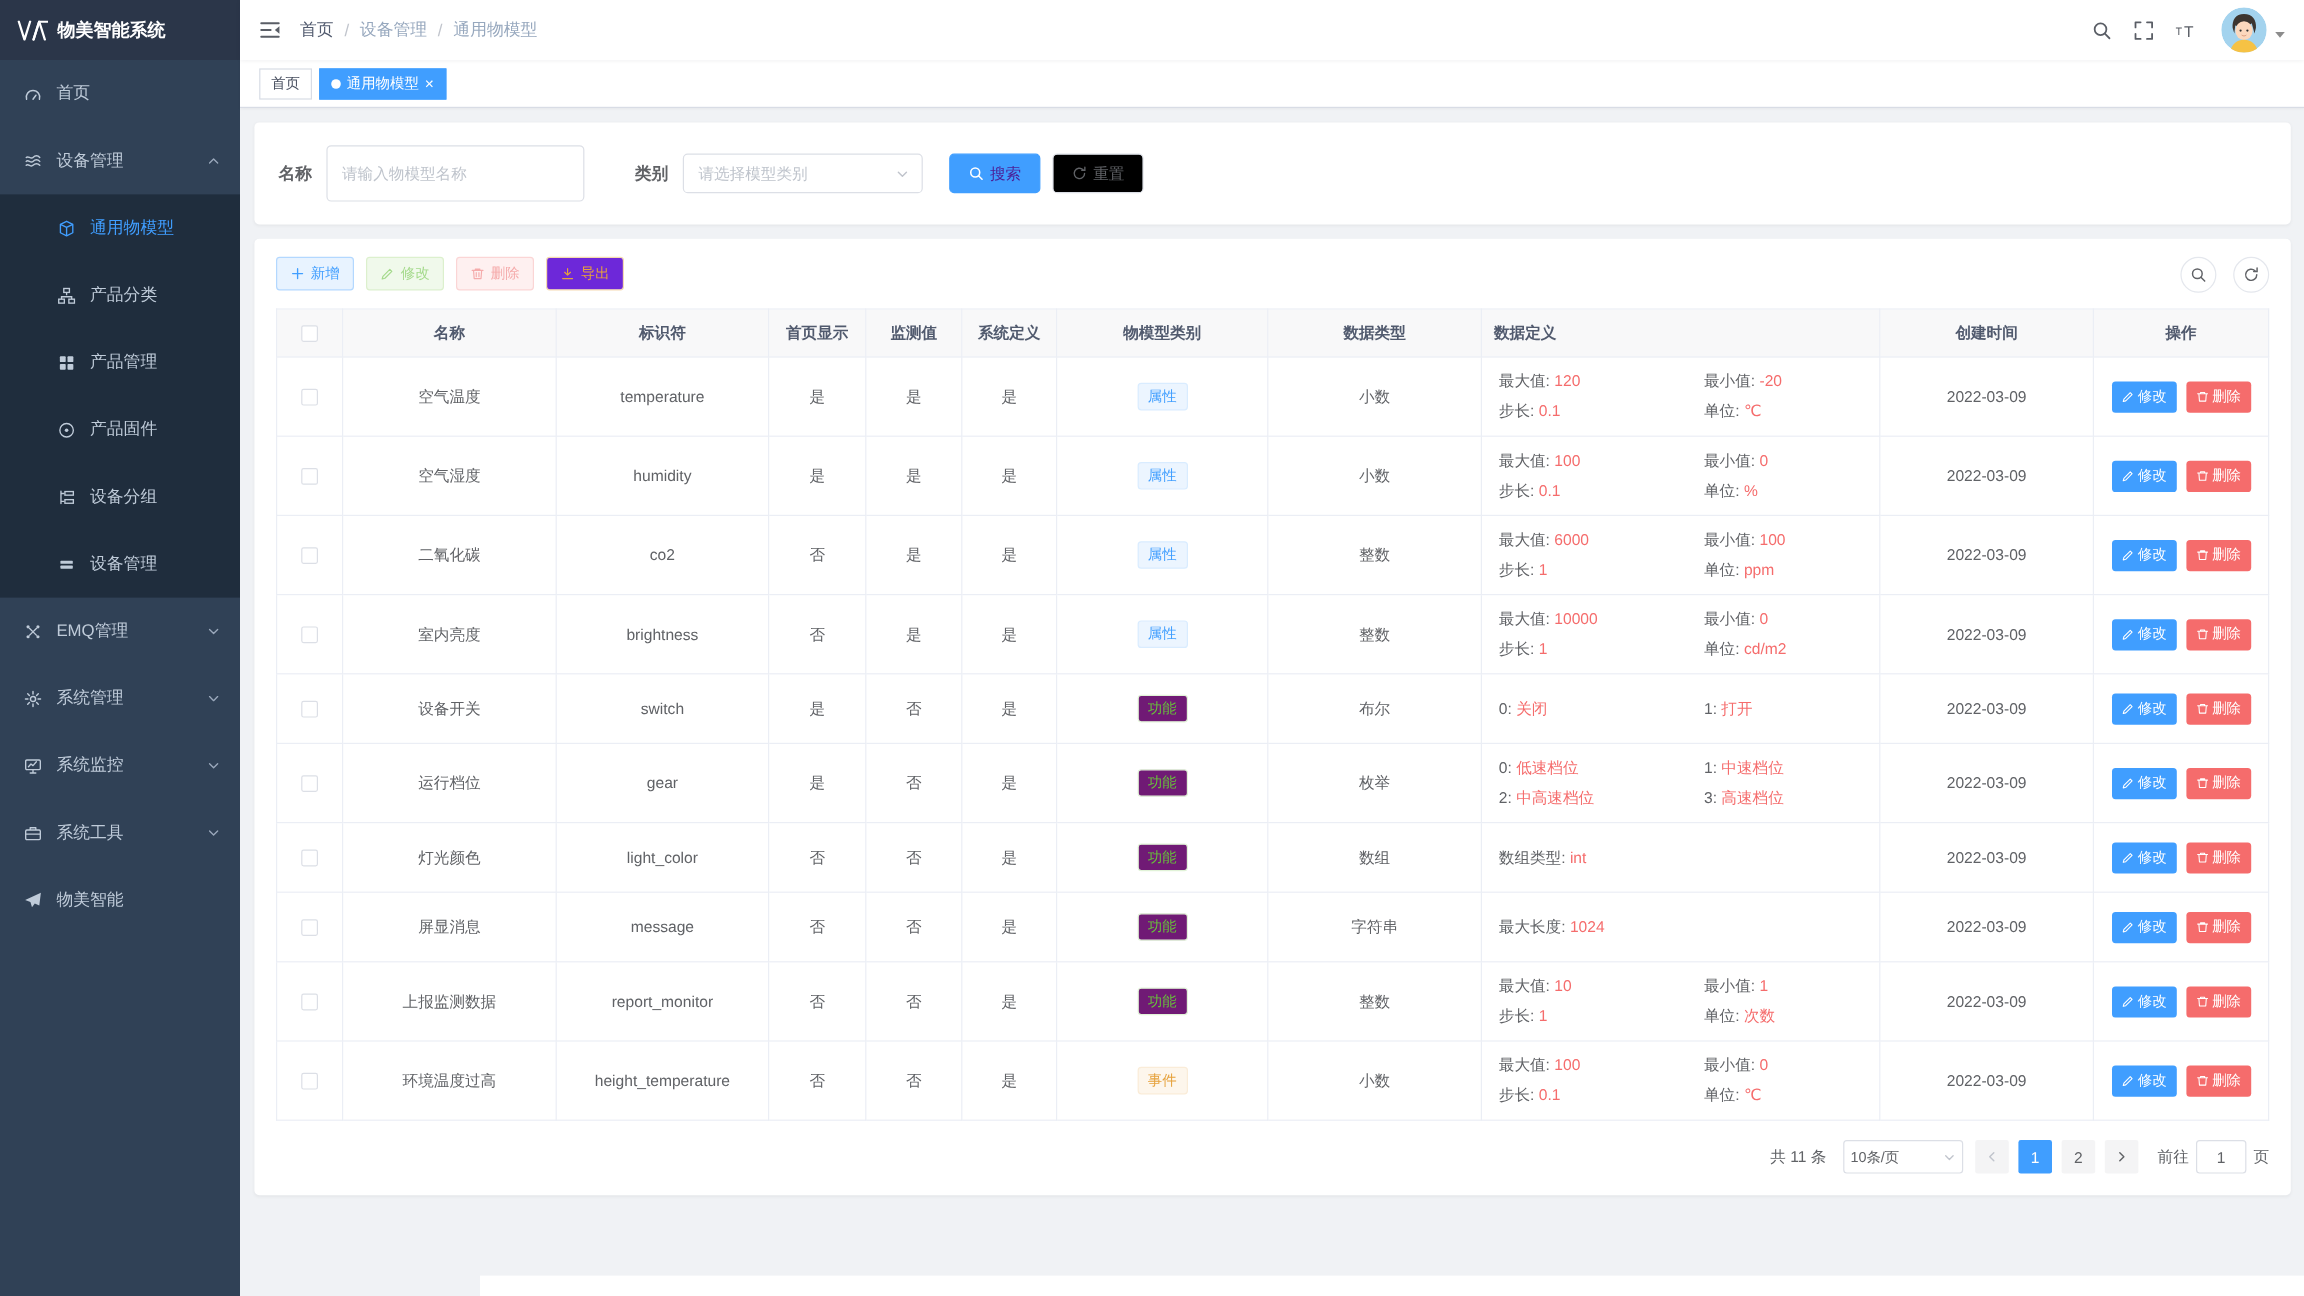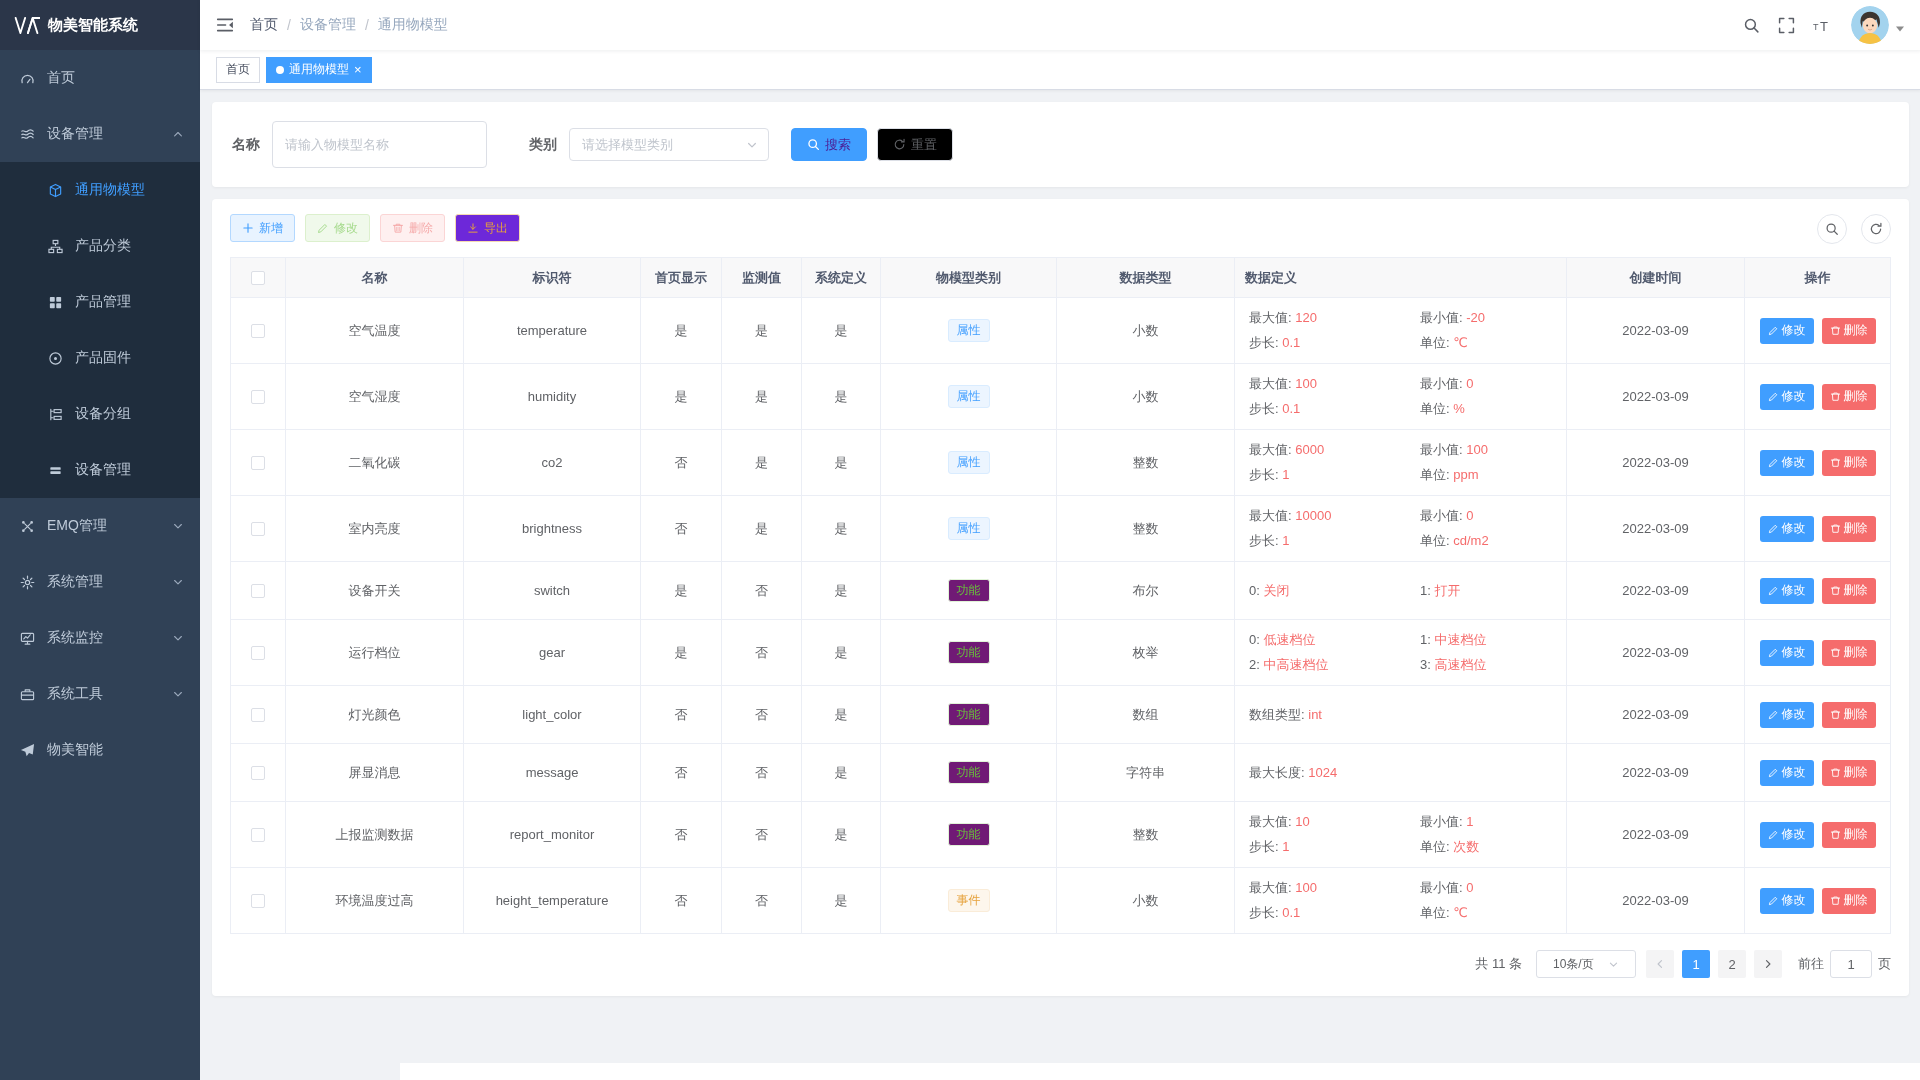--- a/index.html
+++ b/index.html
@@ -79,21 +79,21 @@
   .def-grid { display:grid; grid-template-columns:165px auto; gap:7px 6px; }
   .def-k { color:#606266; }
   .def-v { color:#f56c6c; }
   .btn-row { height:26px; padding:0 8px; border-radius:3px; border:none; color:#fff; font-size:12px; display:inline-flex; align-items:center; gap:3px; cursor:pointer; font-family:inherit; }
   .btn-row-edit { background:#409eff; margin-right:8px; }
   .btn-row-del { background:#f56c6c; }
 
   
   .pagination { display:flex; align-items:center; justify-content:flex-end; gap:10px; margin-top:16px; font-size:13px; color:#606266; }
   .pg-total { margin-right:4px; }
-  .pg-size { width:100px; height:28px; border:1px solid #dcdfe6; border-radius:3px; display:flex; align-items:center; justify-content:space-between; padding:0 16px; font-size:12px; color:#606266; cursor:pointer; background:#fff; }
+  .pg-size { width:100px; height:28px; border:1px solid #dcdfe6; border-radius:3px; display:flex; align-items:center; justify-content:space-between; padding:0 5px; font-size:12px; color:#606266; cursor:pointer; background:#fff; }
   .pg-btn { min-width:28px; height:28px; padding:0 4px; background:#f4f4f5; border-radius:2px; display:inline-flex; align-items:center; justify-content:center; color:#606266; cursor:pointer; font-size:13px; }
   .pg-btn.active { background:#409eff; color:#fff; }
   .pg-btn.prev { color:#c0c4cc; }
   .pg-group { display:flex; align-items:center; gap:8px; }
   .pg-goto { display:flex; align-items:center; gap:6px; margin-left:6px; }
   .pg-input { width:42px; height:28px; border:1px solid #dcdfe6; border-radius:3px; text-align:center; font-size:13px; color:#606266; outline:none; font-family:inherit; }
 
   .footer-strip { position:absolute; left:200px; right:0; bottom:0; height:17px; background:#fff; }
 </style>
 </head>

